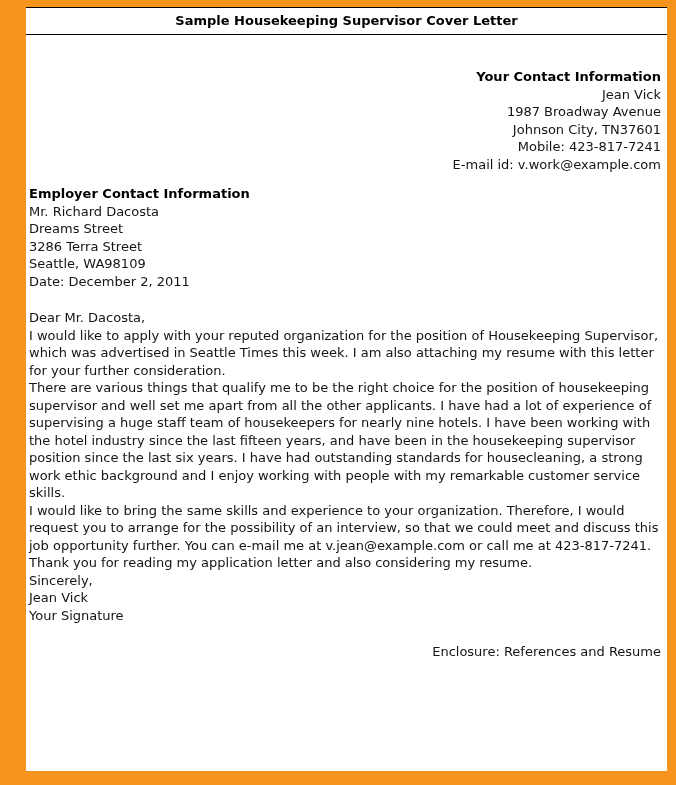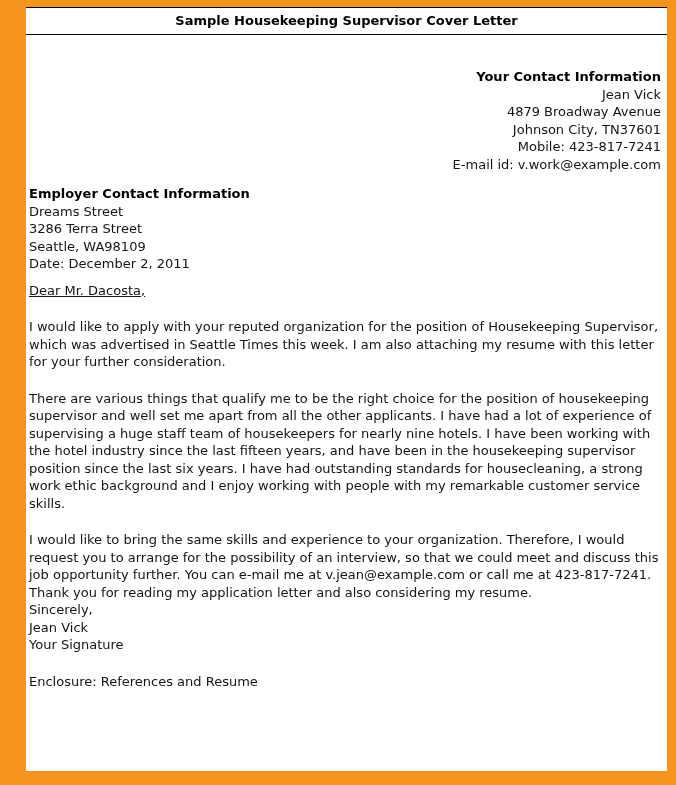--- a/index.html
+++ b/index.html
@@ -40,48 +40,49 @@
     padding: 0 6px 0 3px;
     color: #141414;
   }
   .bold { font-weight: bold; color: #000; }
   .sender {
     text-align: right;
     margin-top: 33px;
   }
   .employer { margin-top: 12px; }
   .date-line { }
-  .salutation { margin-top: 9px; text-decoration: underline; }
-  .para { margin-top: 19px; text-align: left; }
+  .salutation { margin-top: 19px; }
+  .para { text-align: left; }
   .closing-block { }
-  .enclosure { margin-top: 19px; }
+  .enclosure { margin-top: 19px; text-align: right; }
 </style>
 </head>
 <body>
 
 <div class="frame" style="background: rgb(247, 148, 30);">
   <div class="paper">
 
     <div class="doc-header">
       <div class="title">Sample Housekeeping Supervisor Cover Letter</div>
     </div>
 
     <div class="body-text">
 
       <div class="sender">
         <div class="bold">Your Contact Information</div>
         <div>Jean Vick</div>
-        <div>4879 Broadway Avenue</div>
+        <div>1987 Broadway Avenue</div>
         <div>Johnson City, TN37601</div>
         <div>Mobile: 423-817-7241</div>
         <div>E-mail id: v.work@example.com</div>
       </div>
 
       <div class="employer">
         <div class="bold">Employer Contact Information</div>
+        <div>Mr. Richard Dacosta</div>
         <div>Dreams Street</div>
         <div>3286 Terra Street</div>
         <div>Seattle, WA98109</div>
       </div>
 
       <div class="date-line">Date: December 2, 2011</div>
 
       <div class="salutation">Dear Mr. Dacosta,</div>
 
       <p class="para">I would like to apply with your reputed organization for the position of Housekeeping Supervisor, which was advertised in Seattle Times this week. I am also attaching my resume with this letter for your further consideration.</p>

